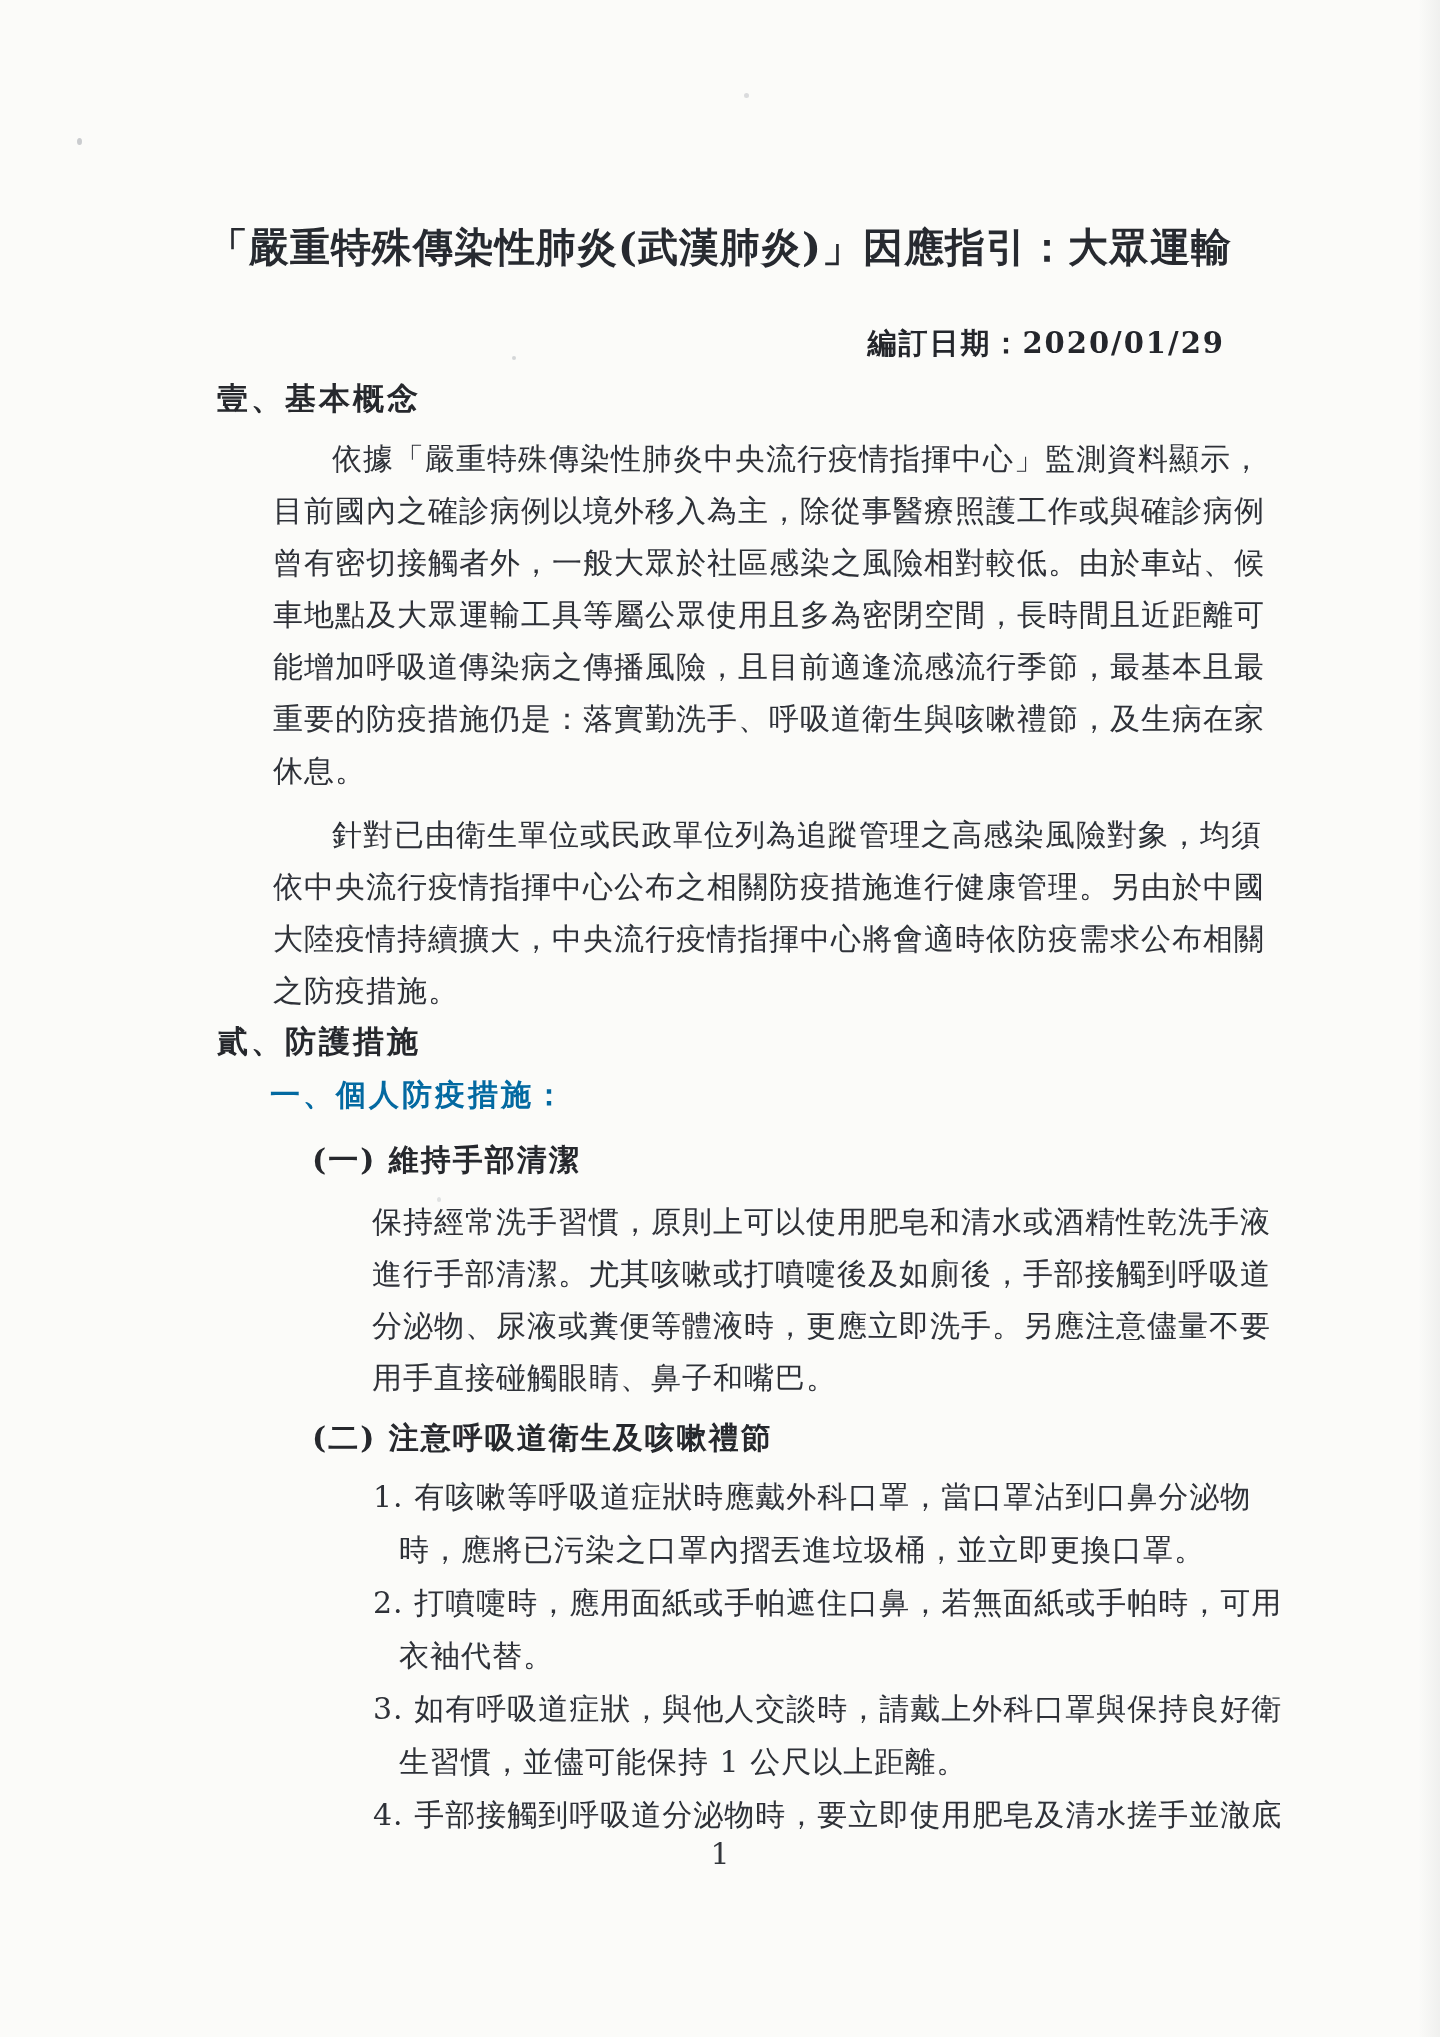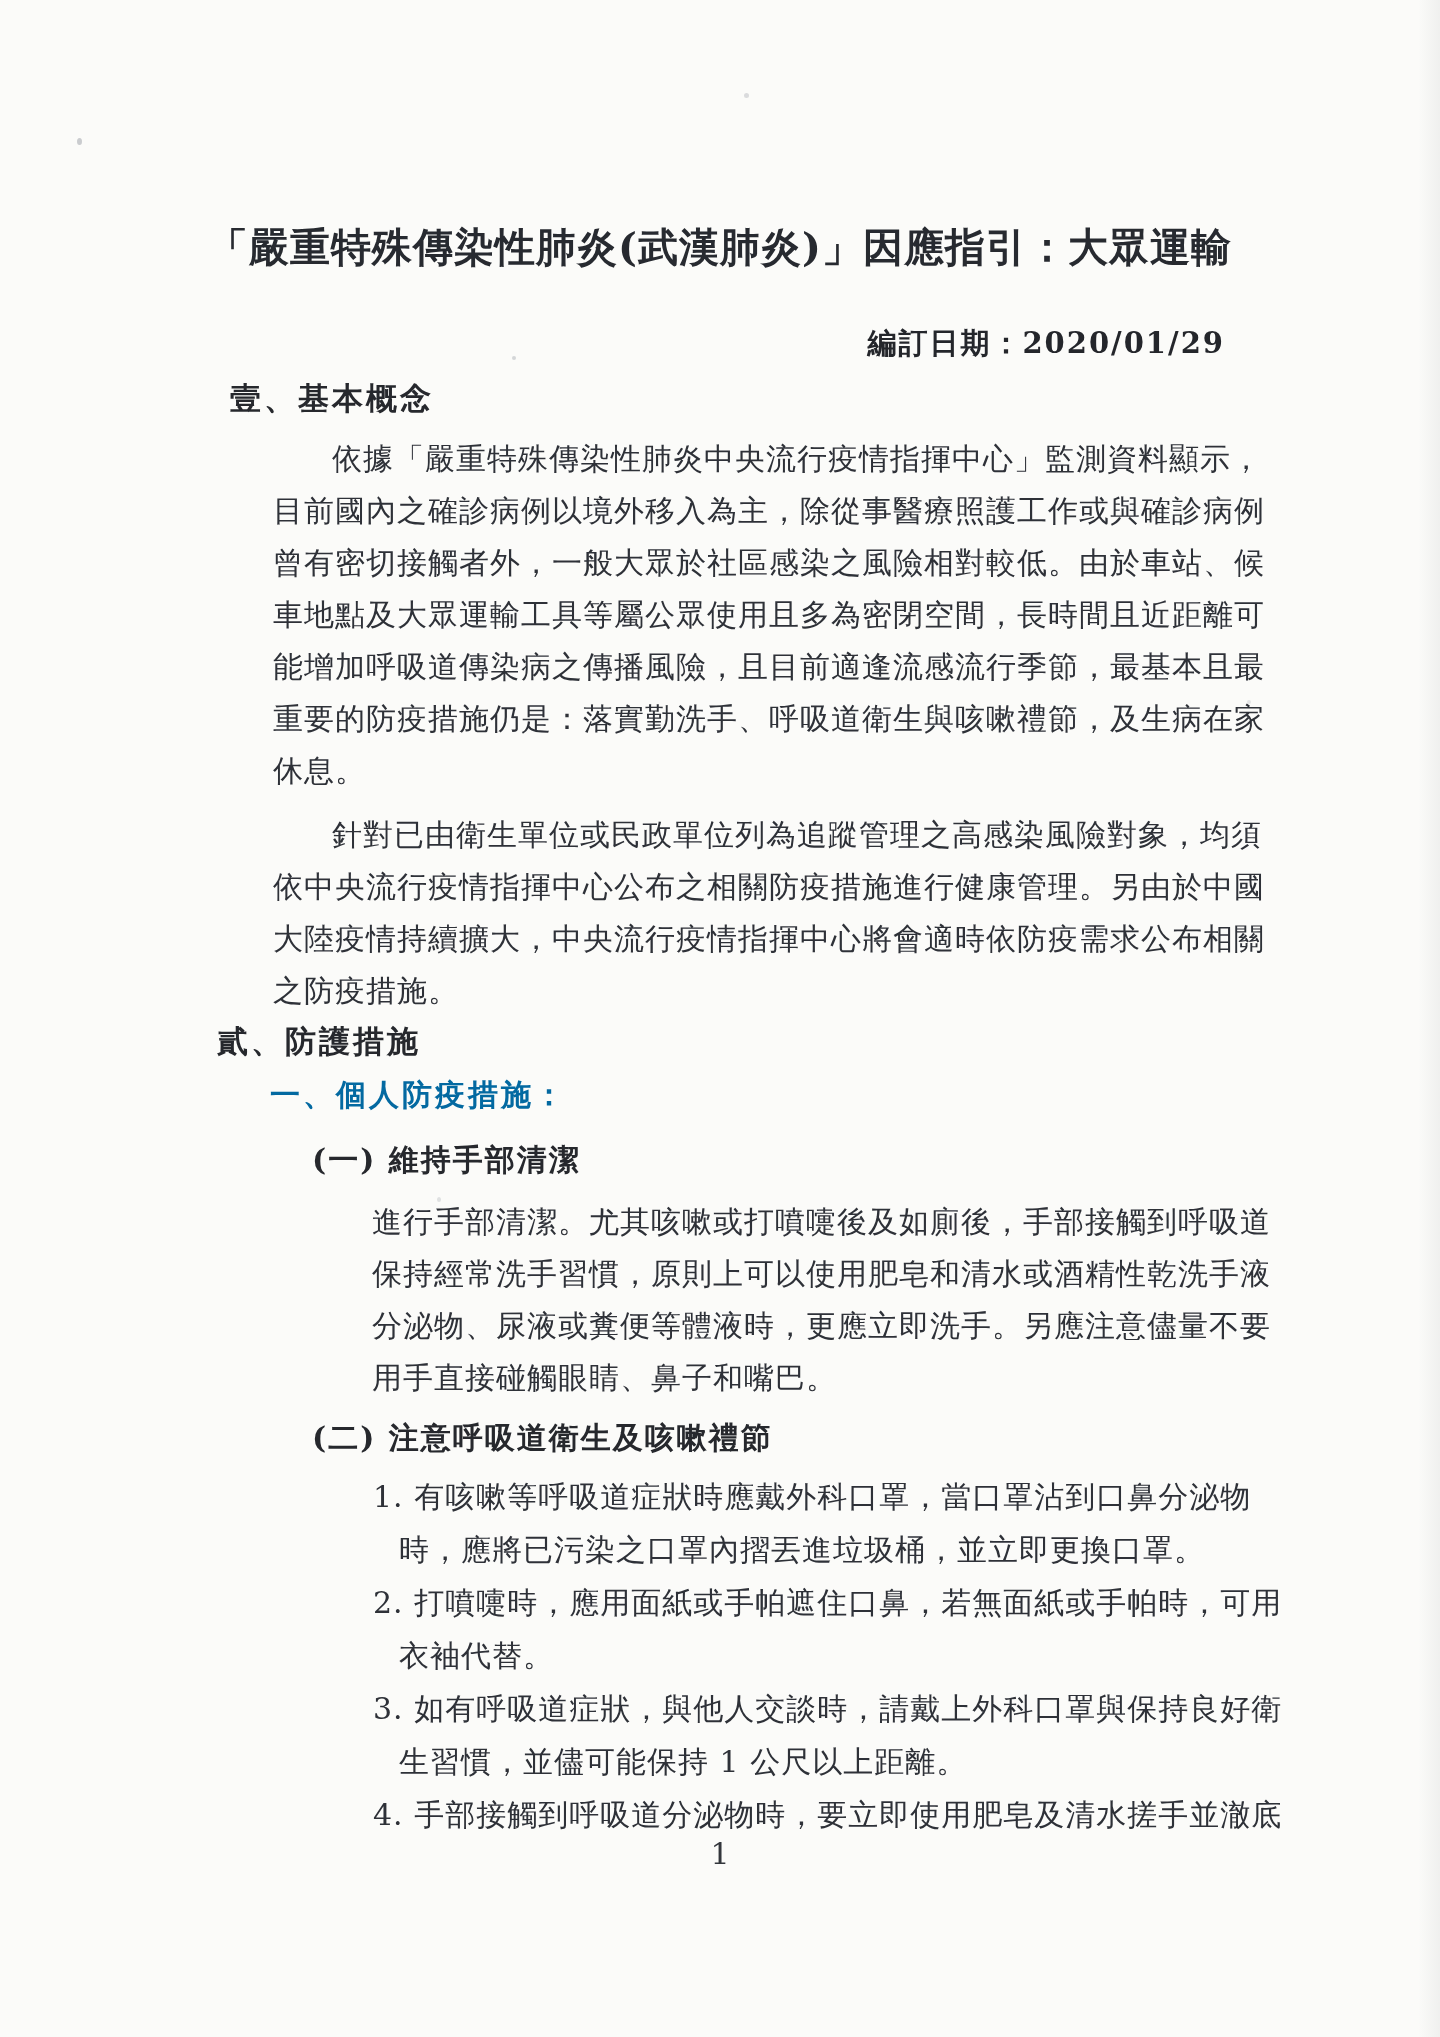--- a/index.html
+++ b/index.html
@@ -18,21 +18,21 @@
     text-align:center;
     font-size:40px;font-weight:bold;
     letter-spacing:1px;color:#272a30;
   }
   .date{
     top:324px;right:215px;
     font-size:29px;font-weight:bold;
     letter-spacing:2px;color:#24262b;
   }
   .h1{font-size:31px;font-weight:bold;color:#26282d;letter-spacing:3px;}
-  .h1.s1{left:230px;top:378px;}
+  .h1.s1{left:217px;top:378px;}
   .h1.s2{left:217px;top:1021px;}
   .h2{left:270px;top:1075px;font-size:30px;font-weight:bold;color:#0369a1;letter-spacing:3px;}
   .h3{font-size:30px;font-weight:bold;color:#26282d;letter-spacing:2px;}
   .h3.m1{left:312px;top:1140px;}
   .h3.m2{left:312px;top:1418px;}
   .para{font-size:30px;line-height:52px;letter-spacing:1px;}
   .para.p1{left:273px;top:433px;}
   .para.p2{left:273px;top:809px;}
   .para.m1body{left:372px;top:1196px;}
   .para .line{white-space:nowrap;}
@@ -90,22 +90,22 @@
     <div class="line">之防疫措施。</div>
   </div>
 
   <div class="blk h1 s2">貳、防護措施</div>
 
   <div class="blk h2">一、個人防疫措施：</div>
 
   <div class="blk h3 m1">(一) 維持手部清潔</div>
 
   <div class="blk para m1body">
+    <div class="line">保持經常洗手習慣，原則上可以使用肥皂和清水或酒精性乾洗手液</div>
     <div class="line">進行手部清潔。尤其咳嗽或打噴嚏後及如廁後，手部接觸到呼吸道</div>
-    <div class="line">保持經常洗手習慣，原則上可以使用肥皂和清水或酒精性乾洗手液</div>
     <div class="line">分泌物、尿液或糞便等體液時，更應立即洗手。另應注意儘量不要</div>
     <div class="line">用手直接碰觸眼睛、鼻子和嘴巴。</div>
   </div>
 
   <div class="blk h3 m2">(二) 注意呼吸道衛生及咳嗽禮節</div>
 
   <div class="blk olist">
     <div class="line">1. 有咳嗽等呼吸道症狀時應戴外科口罩，當口罩沾到口鼻分泌物</div>
     <div class="line cont">時，應將已污染之口罩內摺丟進垃圾桶，並立即更換口罩。</div>
     <div class="line">2. 打噴嚏時，應用面紙或手帕遮住口鼻，若無面紙或手帕時，可用</div>

